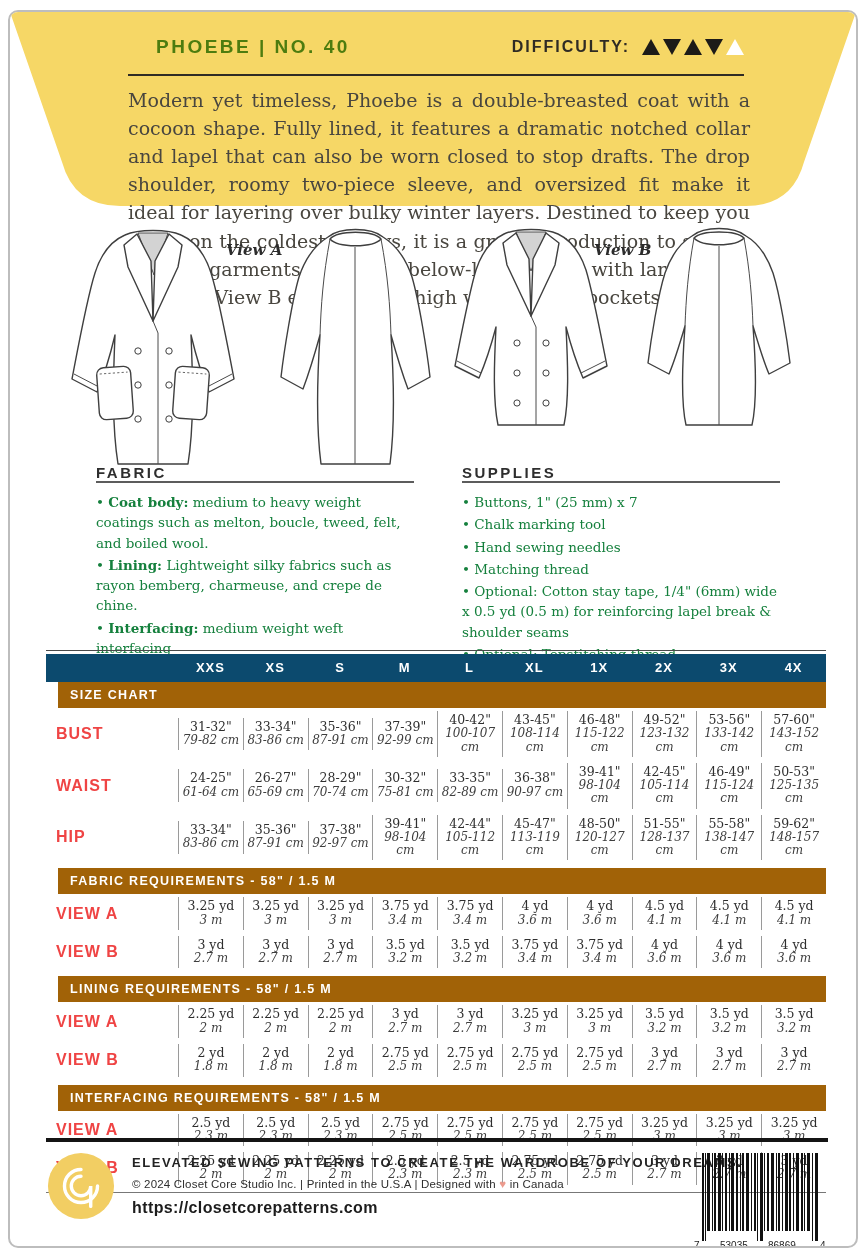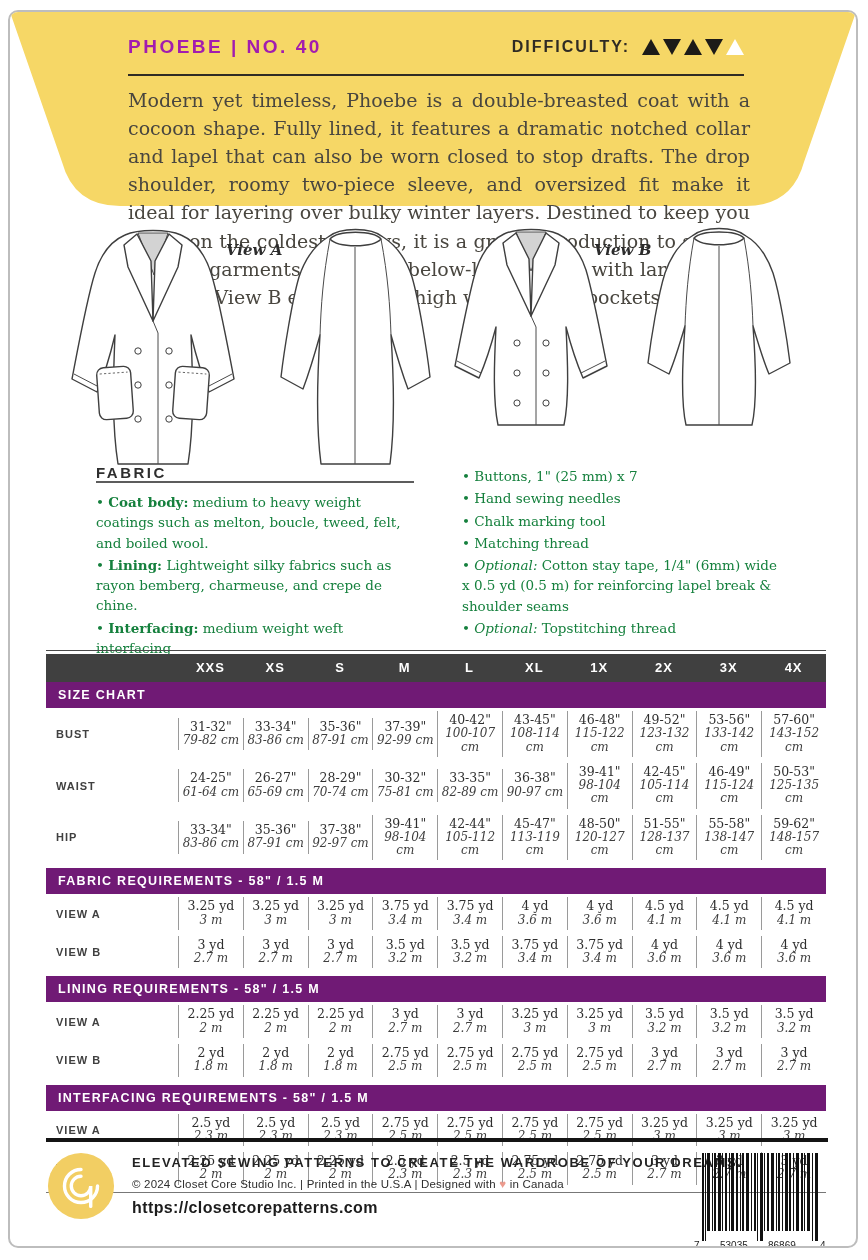--- a/index.html
+++ b/index.html
@@ -3,21 +3,21 @@
 <meta charset="utf-8">
 <style>
   html,body{margin:0;padding:0;width:868px;height:1260px;background:#fff;overflow:hidden;
     font-family:"Liberation Sans",sans-serif;}
   .envelope{position:absolute;left:8px;top:10px;width:850px;height:1238px;box-sizing:border-box;
     border:2px solid #bdbdbd;border-radius:10px;background:#fff;overflow:hidden;}
   
   .flap-svg{position:absolute;left:0;top:0;}
   .header-row{position:absolute;left:118px;top:24px;width:616px;display:flex;
     justify-content:space-between;align-items:center;}
-  .pattern-title{font-size:19px;font-weight:bold;letter-spacing:2.5px;color:#a21caf;}
+  .pattern-title{font-size:19px;font-weight:bold;letter-spacing:2.5px;color:#4d7c0f;margin-left:28px;}
   .difficulty{display:flex;align-items:center;gap:12px;}
   .difficulty-label{font-size:16px;font-weight:bold;letter-spacing:2px;color:#2f2b24;}
   .tri-row{display:flex;align-items:center;gap:3px;}
   .tri-up{width:0;height:0;border-left:9px solid transparent;border-right:9px solid transparent;
     border-bottom:16px solid #1d1b18;display:inline-block;}
   .tri-down{width:0;height:0;border-left:9px solid transparent;border-right:9px solid transparent;
     border-top:16px solid #1d1b18;display:inline-block;}
   .tri-up.empty{border-bottom-color:#ffffff;}
   .title-rule{position:absolute;left:118px;top:62px;width:616px;border-top:2px solid #2f2b24;}
   .description{position:absolute;left:118px;top:74px;width:622px;
@@ -40,32 +40,32 @@
   .coat-btn{fill:#ffffff;stroke:#3f3f3f;stroke-width:1;}
   .coat-dash{fill:none;stroke:#5a5a5a;stroke-width:0.9;stroke-dasharray:2.2,2.2;}
   
   .columns{position:absolute;left:86px;top:452px;width:684px;display:flex;gap:48px;}
   .col{width:318px;}
   .col h3{margin:0 0 9px 0;border-bottom:2px solid #5c5c5c;
     font-size:15px;font-weight:bold;letter-spacing:2.5px;color:#2e2e2e;}
   .item{margin:2px 0;font-family:"DejaVu Serif",serif;font-size:13.5px;line-height:1.5;color:#15803d;}
   .item:before{content:"• ";}
   .lead{font-weight:bold;}
-  .lead.opt{font-weight:normal;font-style:italic;}
+  .lead.opt{font-weight:normal;}
   
   .tables{position:absolute;left:36px;top:638px;width:780px;}
   .rule-top{border-top:1.5px solid #4a4a4a;margin-bottom:3px;}
   .rule-bottom{border-top:1px solid #777;margin-top:4px;}
   .trow{display:grid;grid-template-columns:132px repeat(10,1fr);align-items:center;}
-  .sizes-row{background:#404040;height:28px;}
-  .band{background:#701a75;color:#fff;font-size:12.5px;font-weight:bold;letter-spacing:1.3px;
-    padding:6px 0 6px 12px;margin-top:5px;}
+  .sizes-row{background:#0c4a6e;height:28px;}
+  .band{background:#a16207;color:#fff;font-size:12.5px;font-weight:bold;letter-spacing:1.3px;
+    padding:6px 0 6px 12px;margin-top:5px;margin-left:12px;}
   .band.first{margin-top:0;}
   .data-row{padding:3px 0;}
-  .row-label{font-size:11px;font-weight:bold;letter-spacing:1px;color:#404040;padding-left:10px;}
+  .row-label{font-size:16px;font-weight:bold;letter-spacing:1px;color:#ef4444;padding-left:10px;}
   .cell{text-align:center;border-left:1px solid #9a9a9a;padding:2px 1px 3px 1px;}
   .cell .v-top{font-family:"DejaVu Serif",serif;font-size:12.5px;line-height:1.15;color:#2e2e2e;}
   .cell .v-bot{font-family:"DejaVu Serif",serif;font-style:italic;font-size:12px;line-height:1.1;color:#3e3e3e;}
   .sizes-row .cell{border:none;font-size:13px;font-weight:bold;letter-spacing:1px;color:#fff;}
   
   .footer{position:absolute;left:36px;top:1126px;width:780px;}
   .footer-rule{border-top:4px solid #141414;width:782px;}
   .footer-flex{display:flex;align-items:flex-start;gap:16px;margin-top:9px;position:relative;}
   .logo-svg{flex:0 0 auto;}
   .tagline{font-size:13px;font-weight:bold;letter-spacing:1.6px;color:#232323;margin-top:4px;}
@@ -163,23 +163,24 @@
   </div>
 
   <div class="columns">
     <div class="col">
       <h3>FABRIC</h3>
       <p class="item"><span class="lead">Coat body:</span> <span>medium to heavy weight coatings such as melton, boucle, tweed, felt, and boiled wool.</span></p>
       <p class="item"><span class="lead">Lining:</span> <span>Lightweight silky fabrics such as rayon bemberg, charmeuse, and crepe de chine.</span></p>
       <p class="item"><span class="lead">Interfacing:</span> <span>medium weight weft interfacing</span></p>
     </div>
     <div class="col">
+      <h3>SUPPLIES</h3>
       <p class="item"><span>Buttons, 1" (25 mm) x 7</span></p>
+      <p class="item"><span>Chalk marking tool</span></p>
       <p class="item"><span>Hand sewing needles</span></p>
-      <p class="item"><span>Chalk marking tool</span></p>
       <p class="item"><span>Matching thread</span></p>
       <p class="item"><span class="lead opt">Optional:</span> <span>Cotton stay tape, 1/4" (6mm) wide x 0.5 yd (0.5 m) for reinforcing lapel break &amp; shoulder seams</span></p>
       <p class="item"><span class="lead opt">Optional:</span> <span>Topstitching thread</span></p>
     </div>
   </div>
 
   <div class="tables">
     <div class="rule-top"></div>
     <div class="trow sizes-row">
         <div class="row-label"></div>

